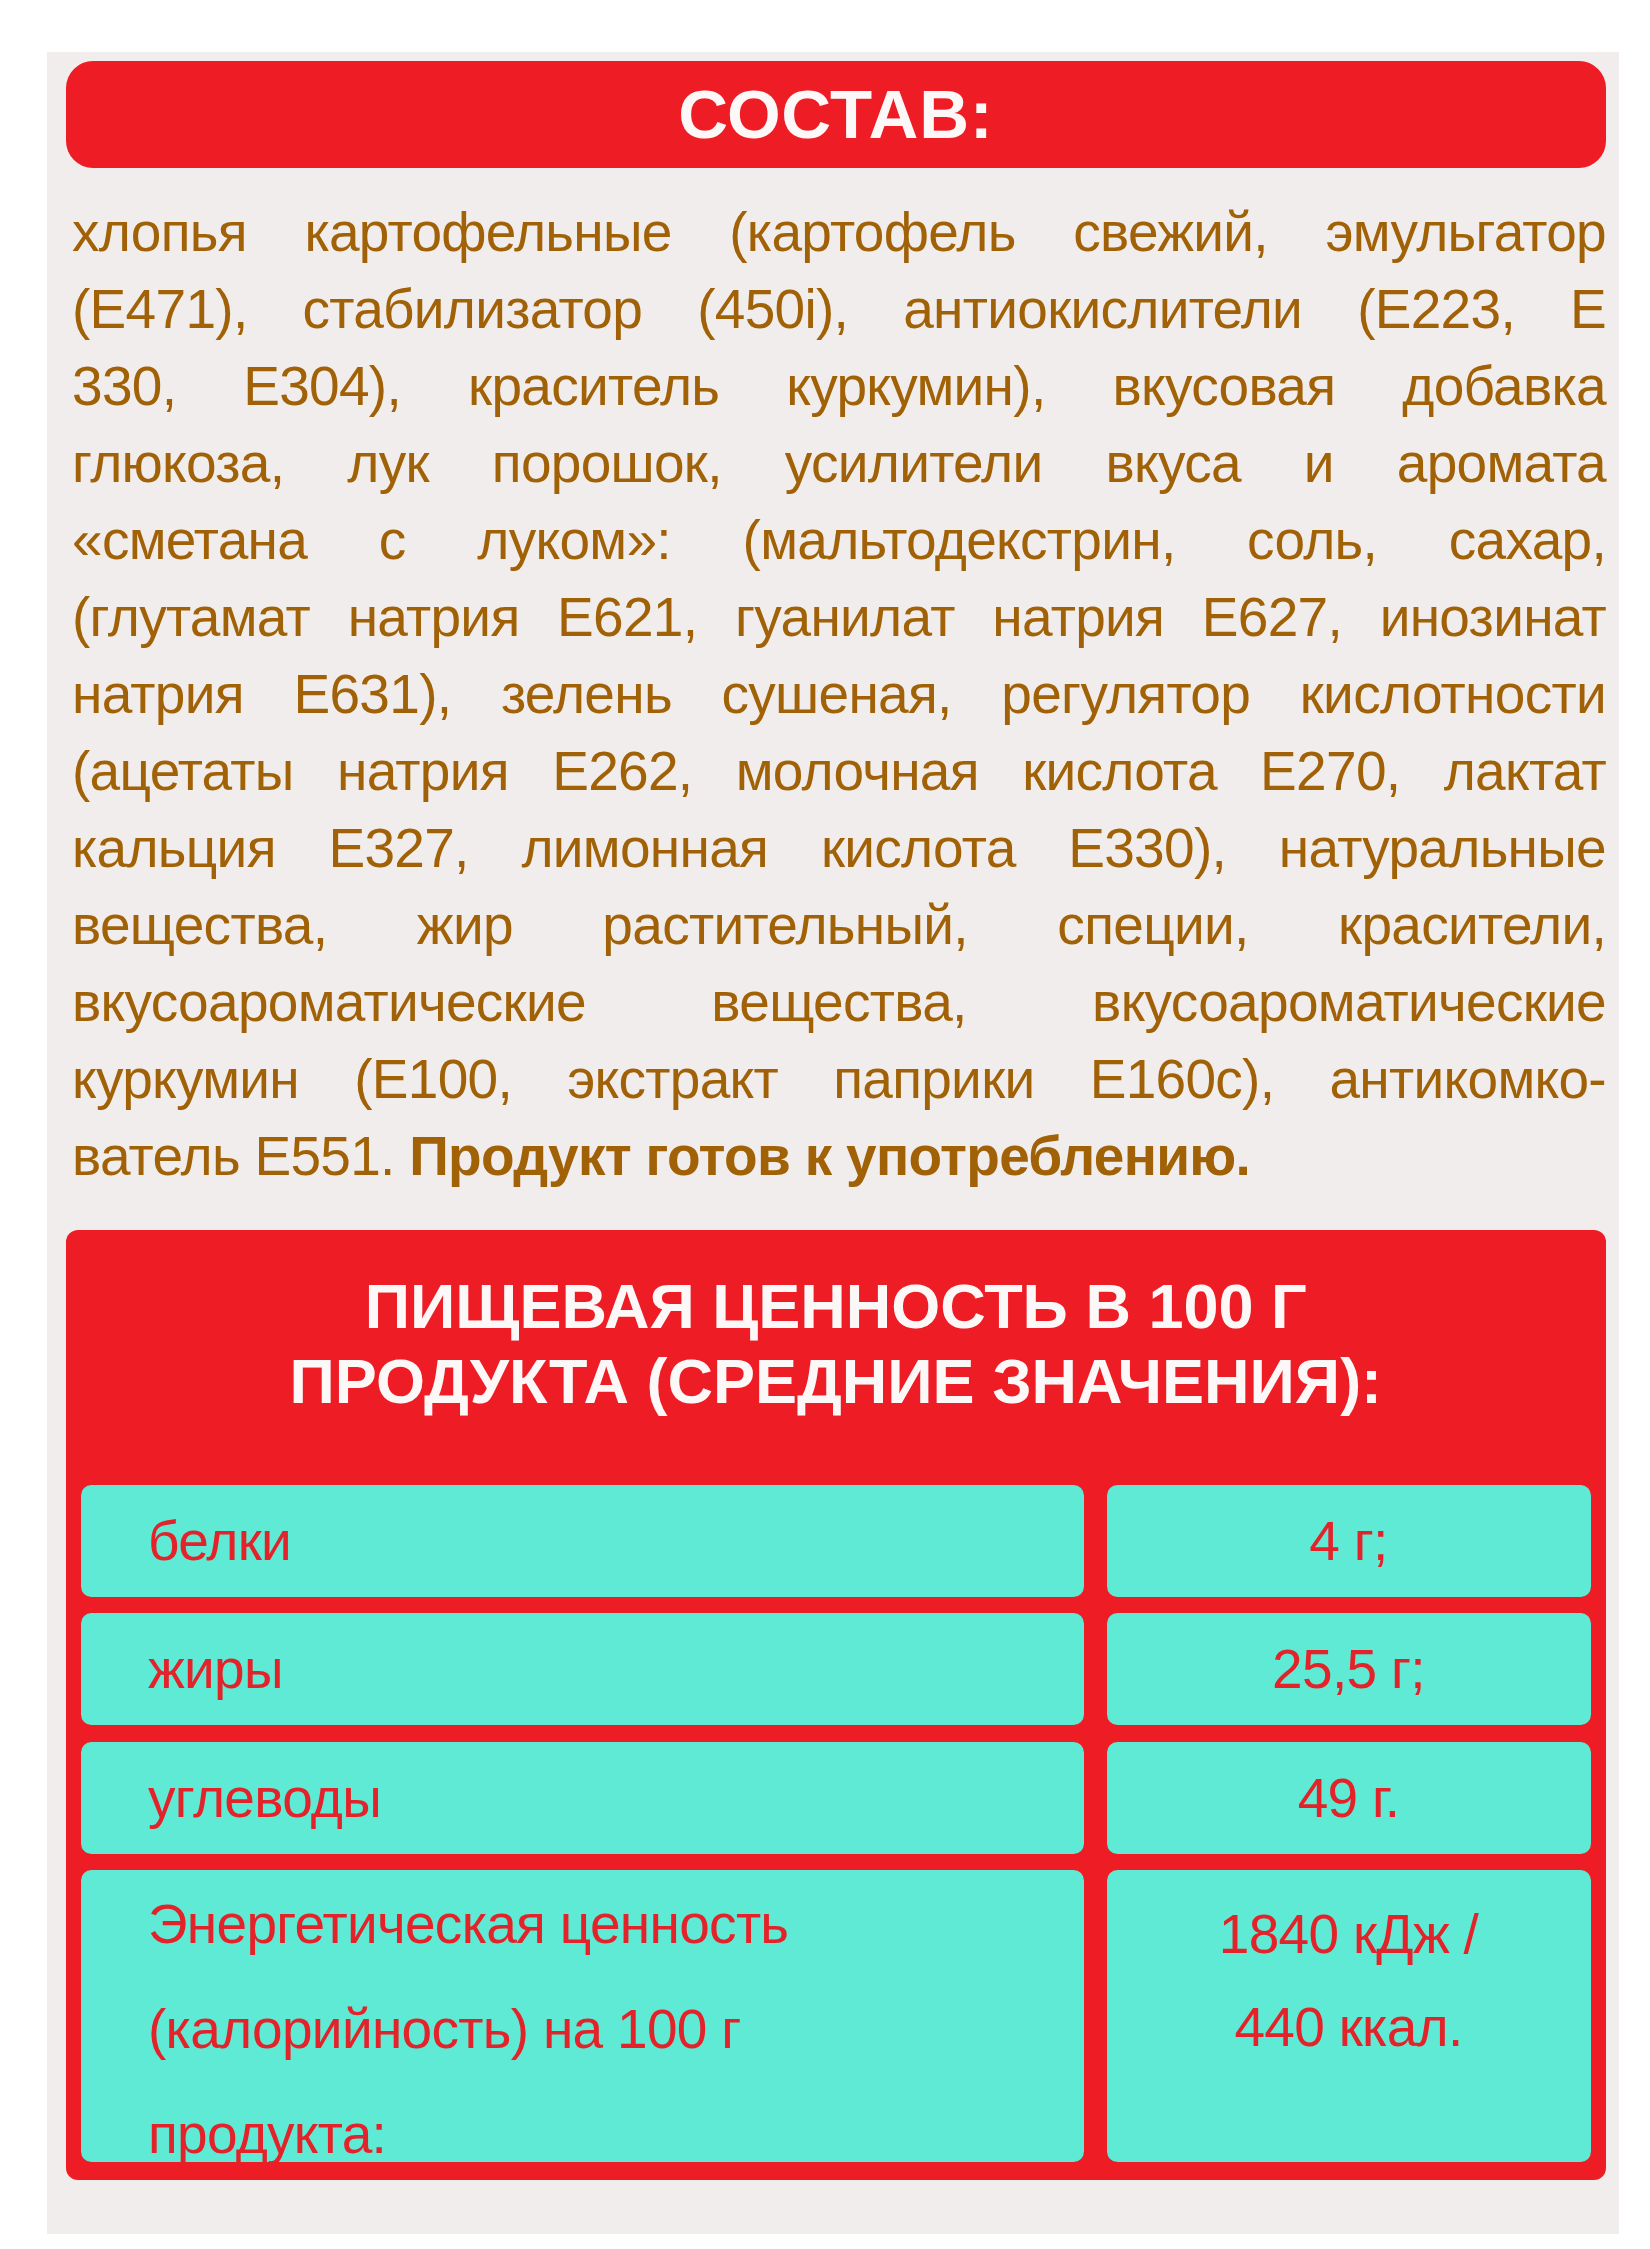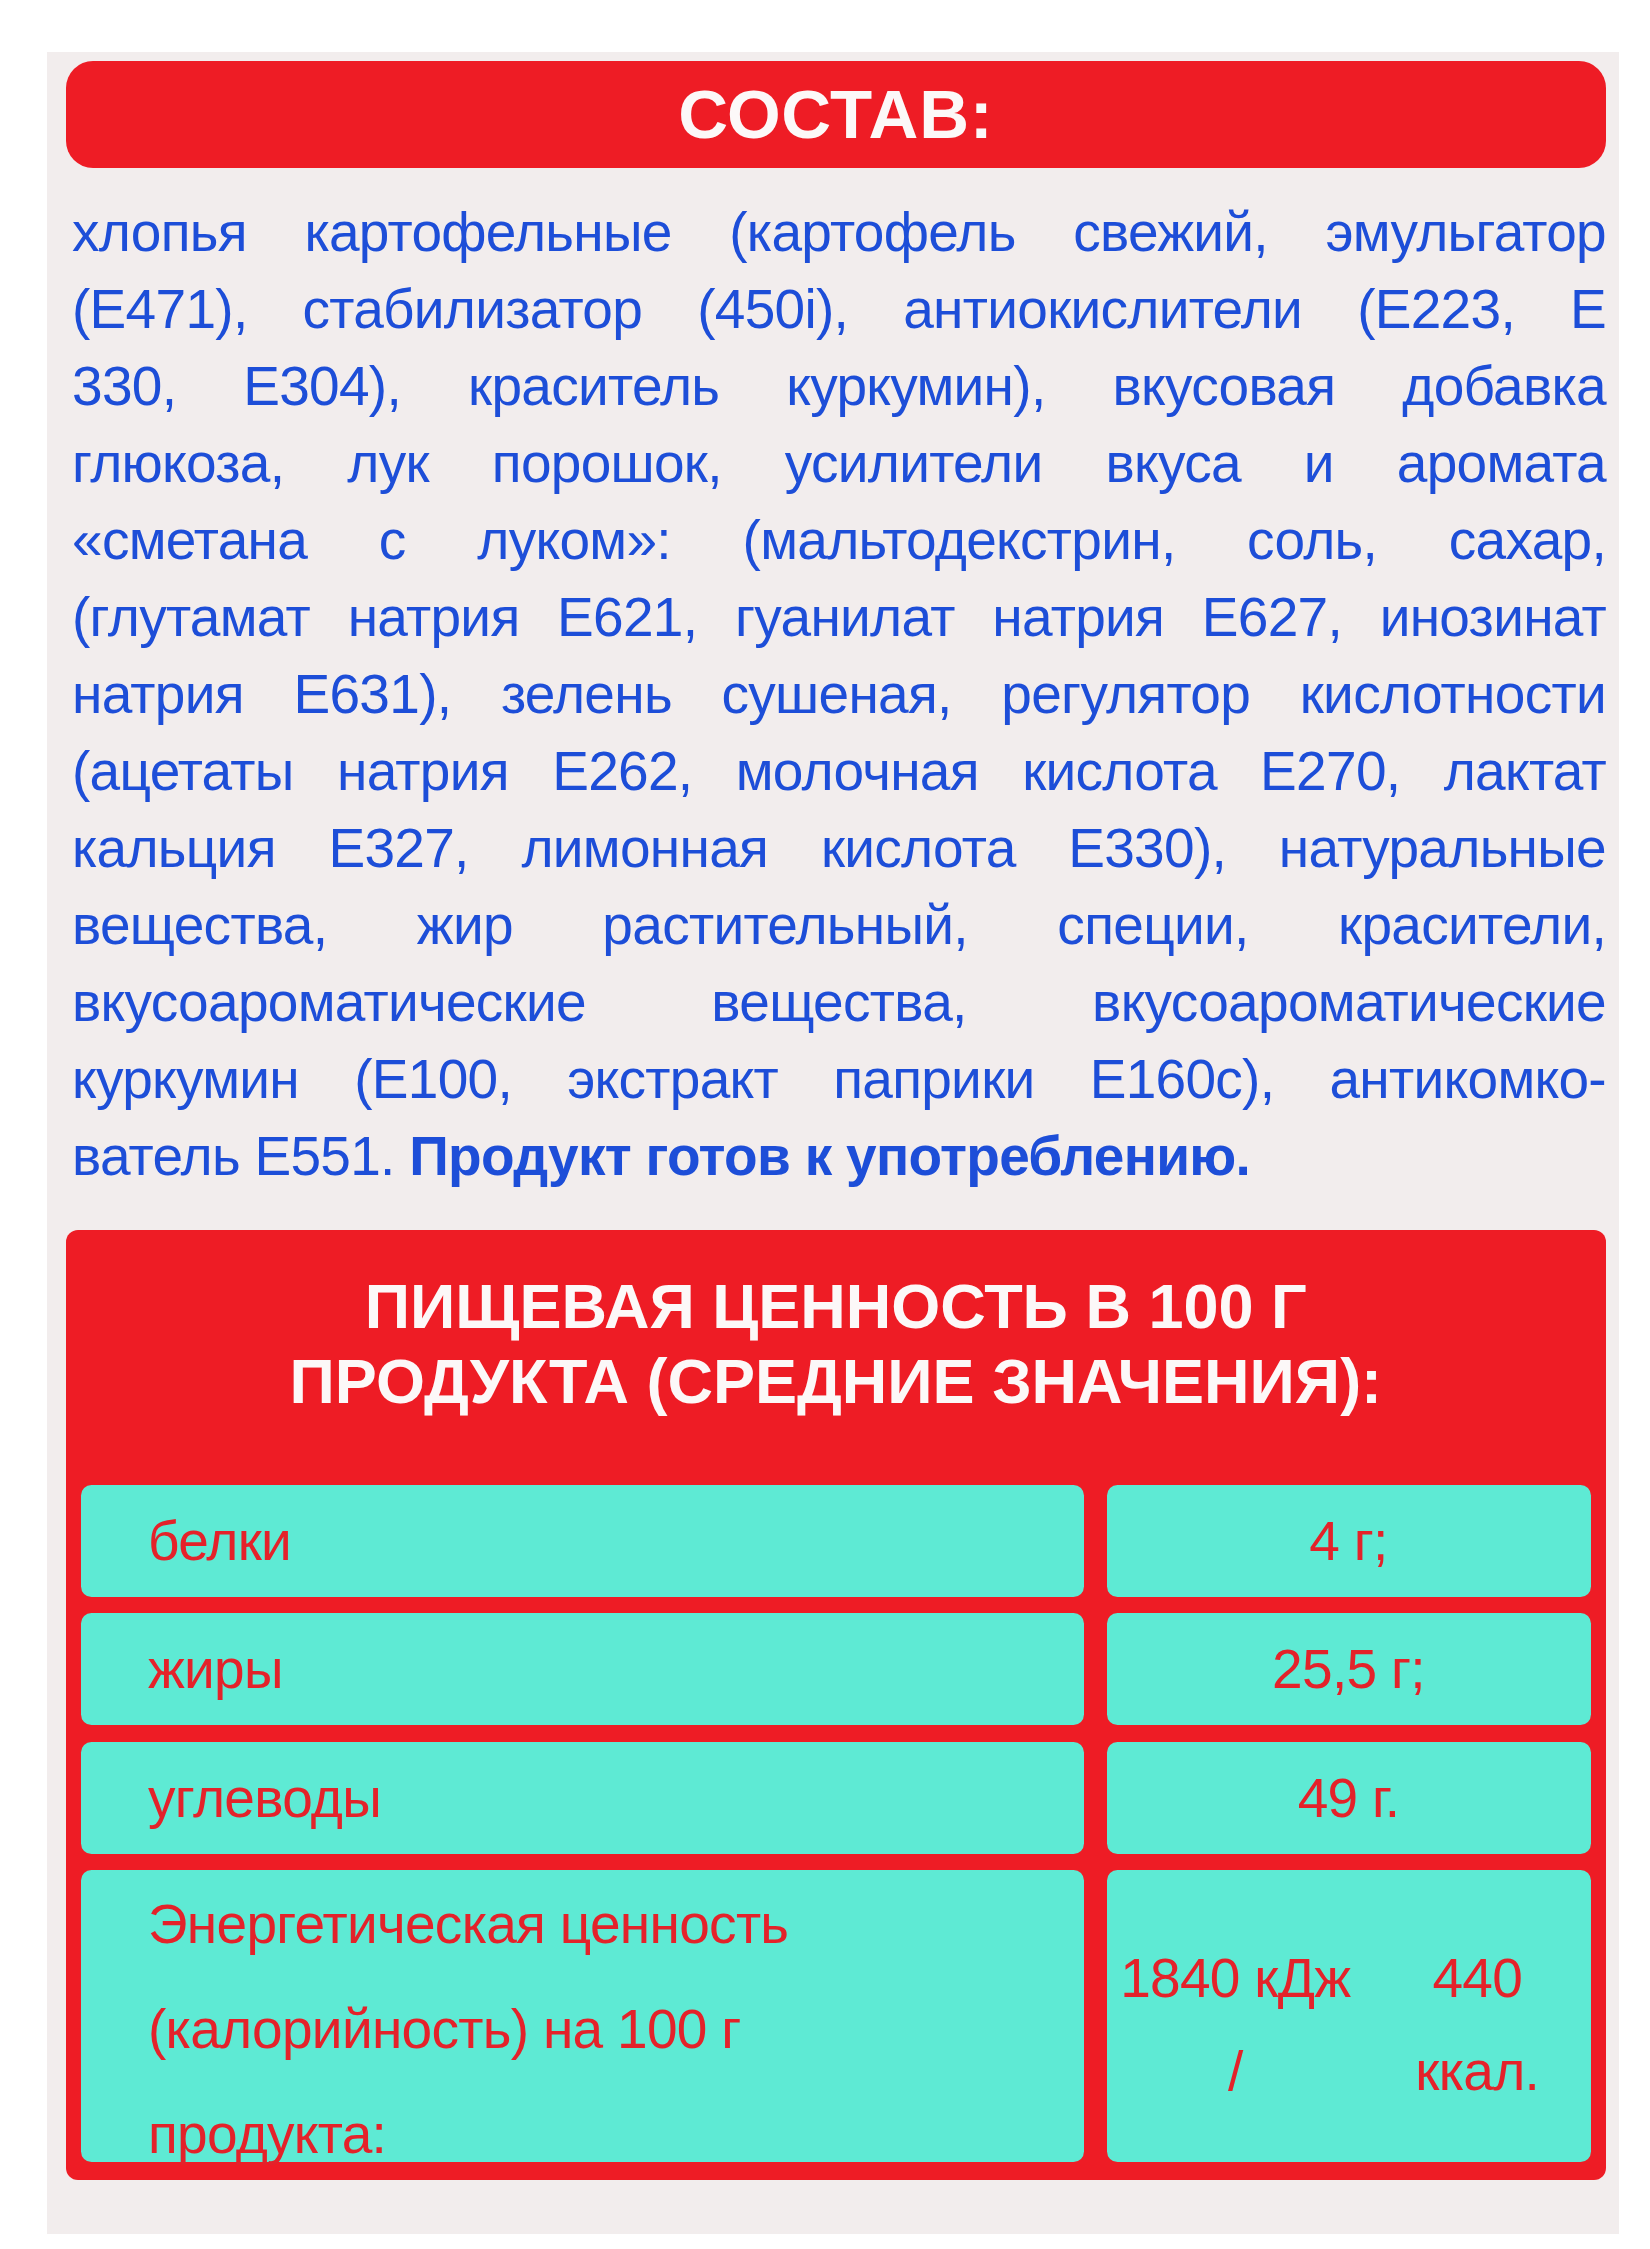--- a/index.html
+++ b/index.html
@@ -20,21 +20,21 @@
     margin:9px 13.5px 0 19px;height:107px;
     background:#ee1c25;border-radius:27px;
     display:flex;align-items:center;justify-content:center;
   }
   .banner span{
     color:#fcf8f8;font-weight:bold;font-size:69px;letter-spacing:0.7px;
   }
   
   .ingredients{
     margin:25.5px 13.5px 0 25px;width:1534px;
-    color:#1d4ed8;font-size:55px;line-height:77px;letter-spacing:-0.7px;
+    color:#a16207;font-size:55px;line-height:77px;letter-spacing:-0.7px;
   }
   .jline{text-align:justify;text-align-last:justify;white-space:normal;}
   .jline.last{text-align:left;text-align-last:left;}
   .jline .bold{font-weight:bold;}
   
   .panel{
     margin:35px 13.5px 0 19px;height:950px;box-sizing:border-box;
     background:#ee1c25;border-radius:12px;
     padding-top:39px;overflow:hidden;
   }
@@ -55,21 +55,21 @@
     color:#e4222a;font-size:55px;letter-spacing:-0.7px;
     display:flex;
   }
   .cell.name{align-items:center;padding-left:67px;}
   .cell.val{align-items:center;justify-content:center;text-align:center;}
   .cell.multi-name{
     flex-direction:column;align-items:flex-start;justify-content:flex-start;
     padding-top:1.5px;line-height:105px;
   }
   .cell.multi-val{
-    flex-direction:row;align-items:center;justify-content:flex-start;
+    flex-direction:column;align-items:center;justify-content:flex-start;
     padding-top:18px;line-height:93px;
   }
 </style>
 </head>
 <body>
 
 <div class="page">
   <div class="label">
 
     <div class="banner">

